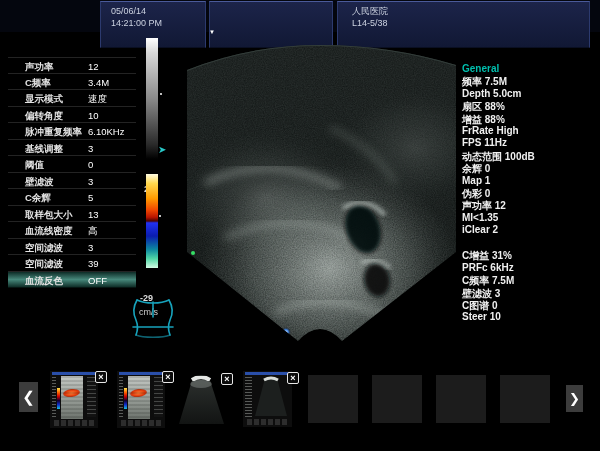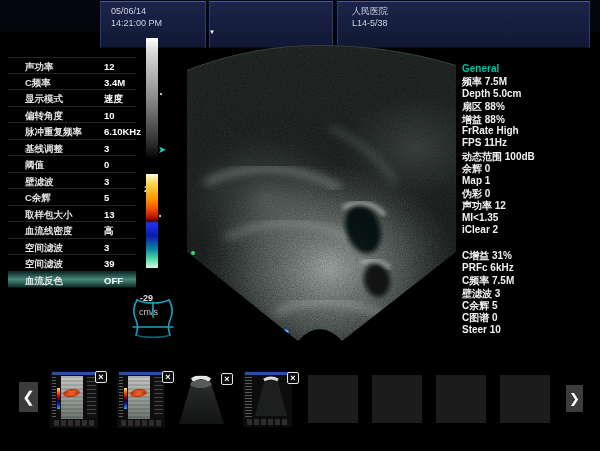--- a/index.html
+++ b/index.html
@@ -14,21 +14,21 @@
           color:#ccd2e0;font-size:9px;line-height:12px;padding:3px 0 0 10px;}
   .tb-datetime{left:100px;width:106px;}
   .tb-mid{left:209px;width:124px;}
   .tb-hospital{left:337px;width:253px;padding-left:14px;}
 
   
   .lp{position:absolute;left:8px;top:57px;width:128px;}
   .lp-row{position:relative;height:16.5px;border-bottom:1px solid #232323;box-sizing:border-box;}
   .lp-row:first-child{border-top:1px solid #232323;}
   .lp-label{position:absolute;left:17px;top:3px;font-size:9.5px;font-weight:bold;color:#e2e2e2;white-space:nowrap;}
-  .lp-value{position:absolute;left:96px;top:3px;font-size:9.5px;font-weight:bold;color:#fff;white-space:nowrap;}
+  .lp-value{position:absolute;left:80px;top:3px;font-size:9.5px;font-weight:normal;color:#fff;white-space:nowrap;}
   .lp-row.hl{background:linear-gradient(180deg,#0d2b26,#47887b 50%,#0f2e28);border-bottom-color:#061512;}
 
   
   .graybar{position:absolute;left:146px;top:38px;width:12px;height:121px;
            background:linear-gradient(180deg,#ffffff 0%,#d8d8d8 12%,#8a8a8a 50%,#2a2a2a 88%,#000 100%);}
   .colorbar{position:absolute;left:146px;top:174px;width:12px;height:94px;
            background:linear-gradient(180deg,#fffce2 0%,#ffd84e 10%,#ff9a00 26%,#f04800 38%,#b81400 46%,#4a0300 50%,
                         #2131f2 52%,#0a1cae 66%,#0c86a0 80%,#4fd6a6 90%,#d2fbe4 100%);}
   .scale-num{position:absolute;font-size:9px;font-weight:bold;color:#ddd;margin-top:24px;}
   .s-max{left:144px;top:160px;}
@@ -254,21 +254,20 @@
     <div class="rp-line">Map 1</div>
     <div class="rp-line">伪彩 0</div>
     <div class="rp-line">声功率 12</div>
     <div class="rp-line">MI&lt;1.35</div>
     <div class="rp-line">iClear 2</div>
     <div class="rp-gap"></div>
     <div class="rp-line">C增益 31%</div>
     <div class="rp-line">PRFc 6kHz</div>
     <div class="rp-line">C频率 7.5M</div>
     <div class="rp-line">壁滤波 3</div>
-    <div class="rp-line">C余辉 5</div>
     <div class="rp-line">C图谱 0</div>
     <div class="rp-line">Steer 10</div>
   </div>
 
   <div class="nav-arrow nav-prev">
     <span>❮</span></div>
 
   <div class="thumb t1">
     <div class="mt-titlebar"></div>
     <div class="mt-leftcol"></div>

